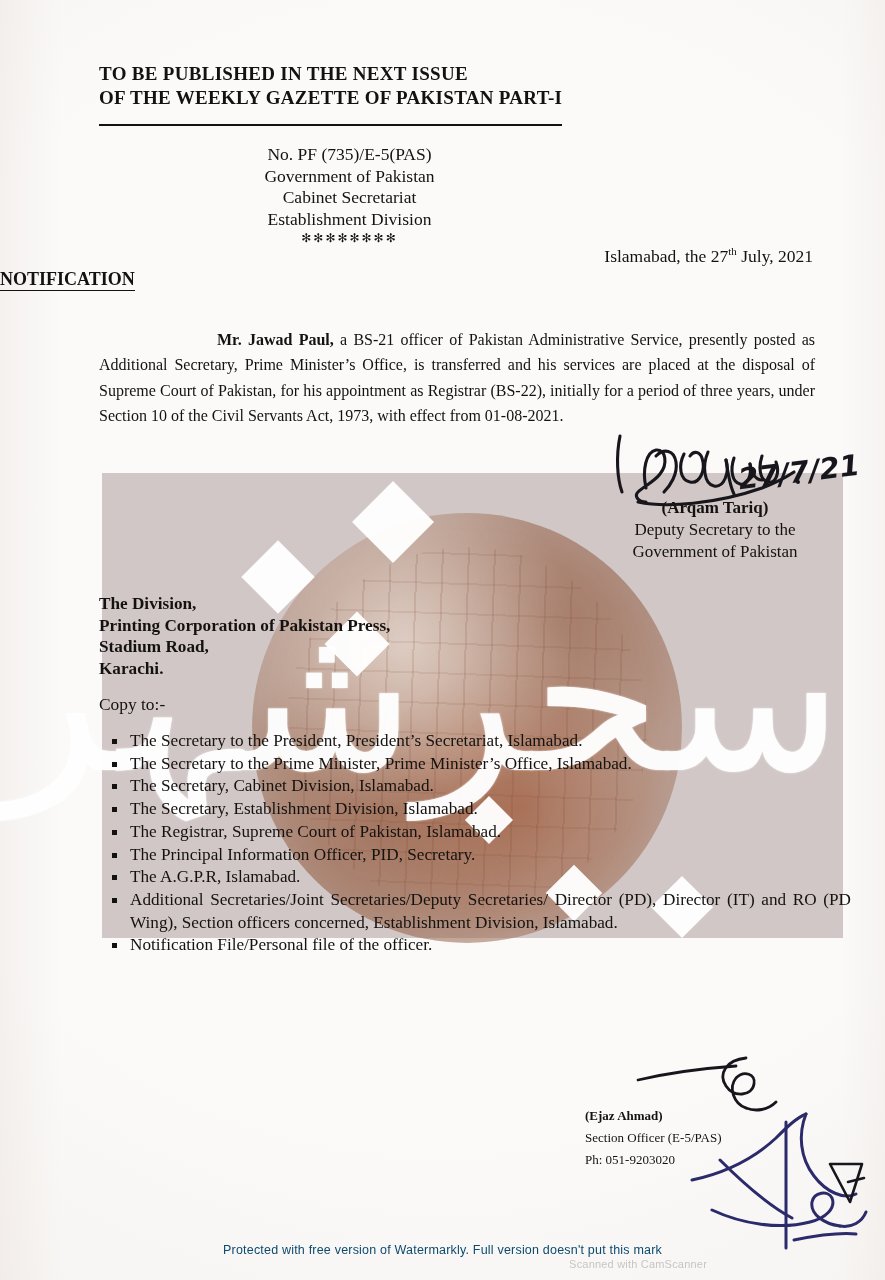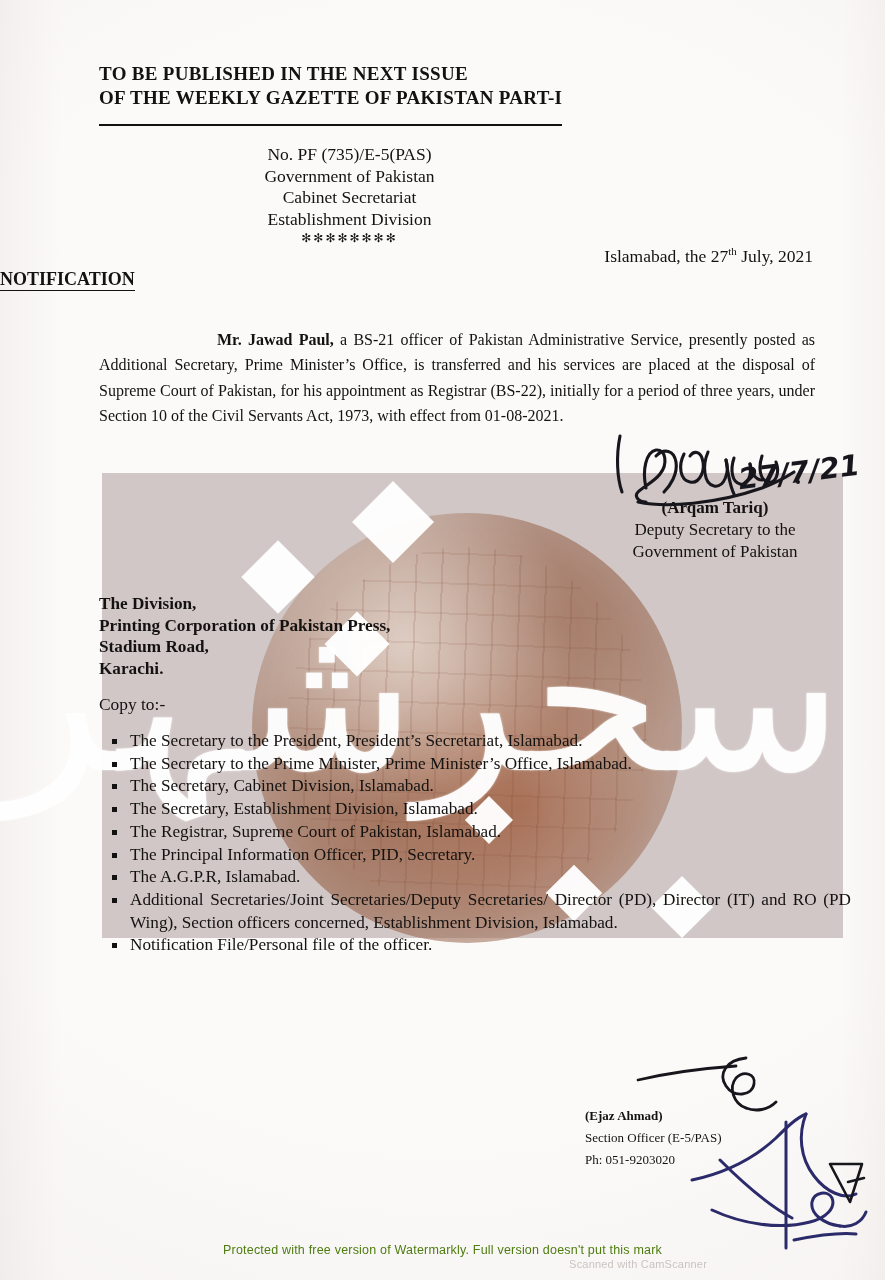--- a/index.html
+++ b/index.html
@@ -240,21 +240,21 @@
 
   
   #watermarkly-footer {
     position: absolute;
     left: 0;
     top: 1243px;
     width: 885px;
     text-align: center;
     font-family: "Liberation Sans", sans-serif;
     font-size: 12.5px;
-    color: #4d7c0f;
+    color: #0c4a6e;
     letter-spacing: 0.2px;
   }
   #camscanner-footer {
     position: absolute;
     right: 178px;
     top: 1258px;
     font-family: "Liberation Sans", sans-serif;
     font-size: 11px;
     color: #c9c4c0;
     letter-spacing: 0.2px;

